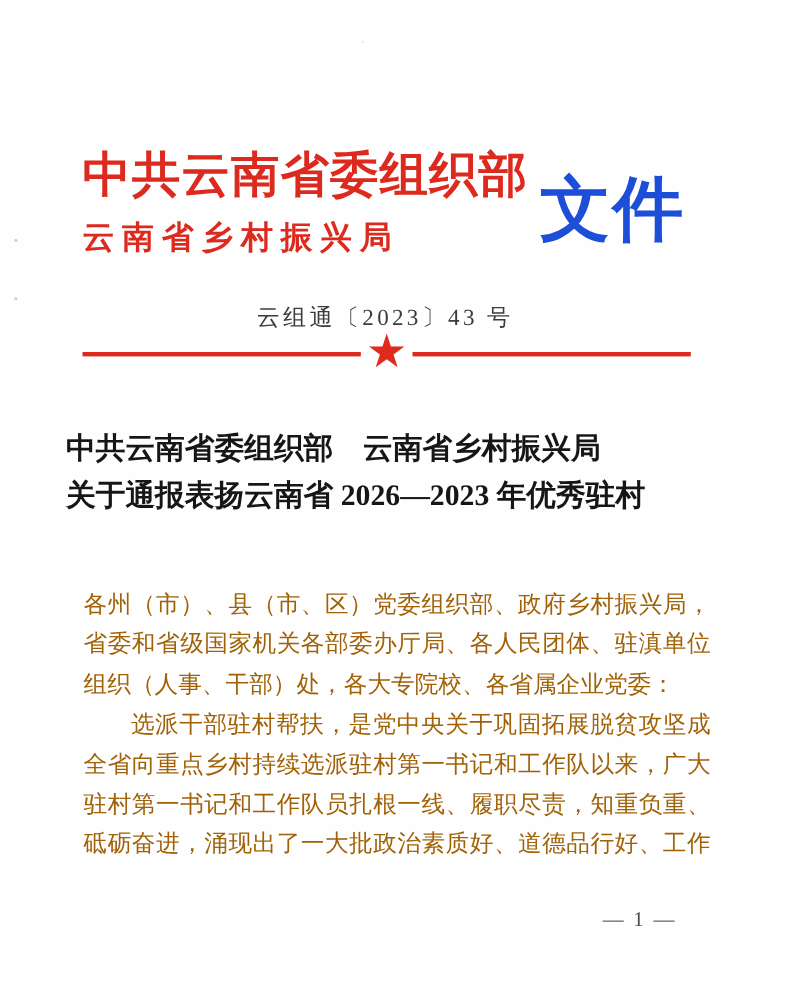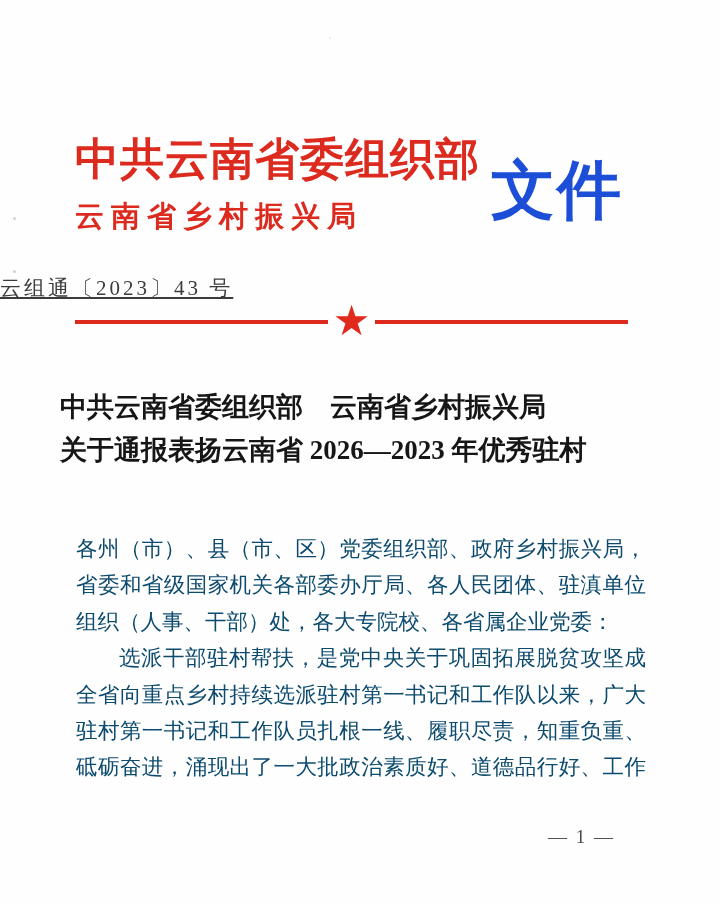--- a/index.html
+++ b/index.html
@@ -17,22 +17,22 @@
   }
   .org-line1{font-size:44px;line-height:56px;letter-spacing:1px;white-space:nowrap;}
   .org-line2{font-size:29px;line-height:56px;letter-spacing:7px;white-space:nowrap;}
   .doc-type{
     position:absolute;left:491px;top:146px;
     color:#1d4ed8;font-weight:bold;font-size:64px;line-height:90px;
     letter-spacing:2px;white-space:nowrap;
   }
   .doc-number{
     position:absolute;left:0;top:274px;width:700px;
-    text-align:left;font-size:21px;color:#3b3b3b;
-    letter-spacing:3px;white-space:nowrap;text-decoration:underline;
+    text-align:center;font-size:21px;color:#3b3b3b;
+    letter-spacing:3px;white-space:nowrap;
   }
   
   .divider{
     position:absolute;left:75px;top:301px;width:553px;height:42px;
     display:flex;align-items:center;
   }
   .divider .seg{flex:1;height:4px;background:#dc2a1e;}
   .divider .star{
     flex:0 0 auto;color:#e02a1c;font-size:42px;line-height:42px;
     margin:0 5px;transform:translateY(-1px);
@@ -40,21 +40,21 @@
   
   .title-block{
     position:absolute;left:60px;top:386px;width:600px;
     text-align:left;font-weight:bold;color:#161616;
     font-size:27px;line-height:43px;
   }
   .title-line{white-space:nowrap;}
   
   .body-block{
     position:absolute;left:76px;top:531px;width:570px;
-    color:#0c4a6e;font-size:21.5px;
+    color:#a16207;font-size:21.5px;
   }
   .bline{
     line-height:36.4px;
     text-align:justify;text-align-last:justify;
     text-justify:inter-character;
   }
   .bline.end-open{text-align-last:left;}
   .bline.indent{text-indent:43px;}
   .page-number{
     position:absolute;top:826px;right:105px;

